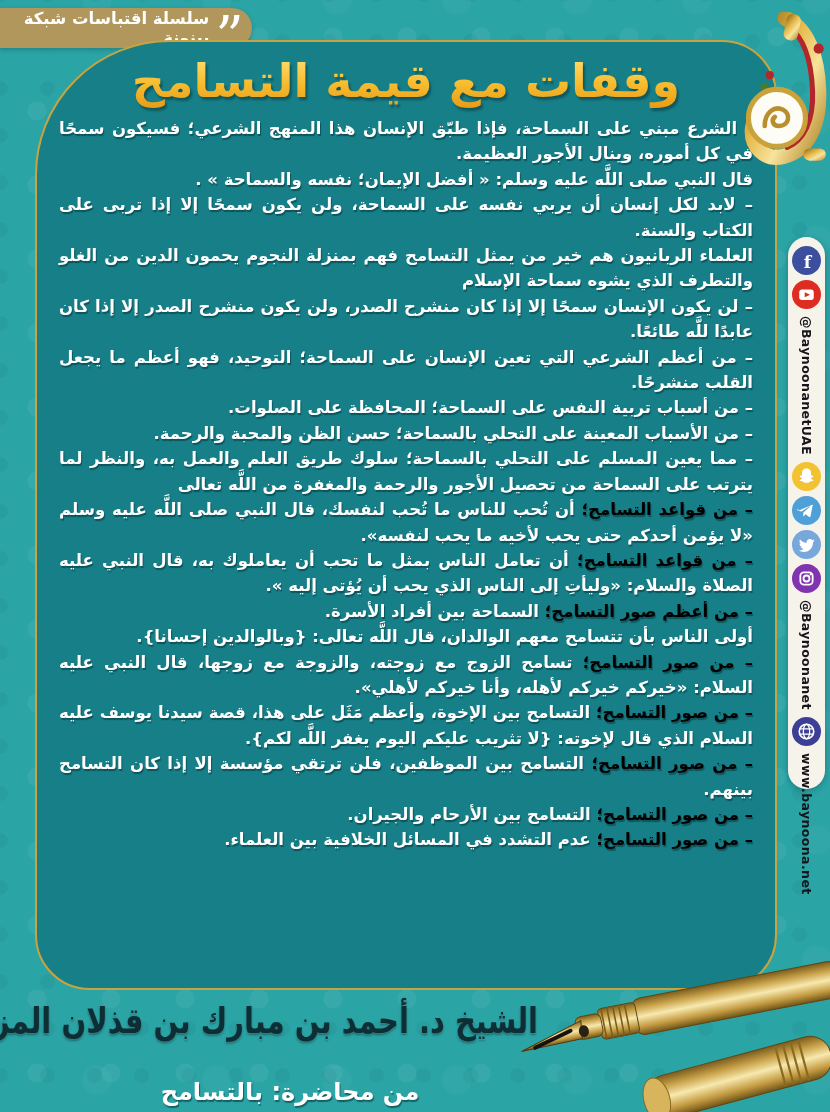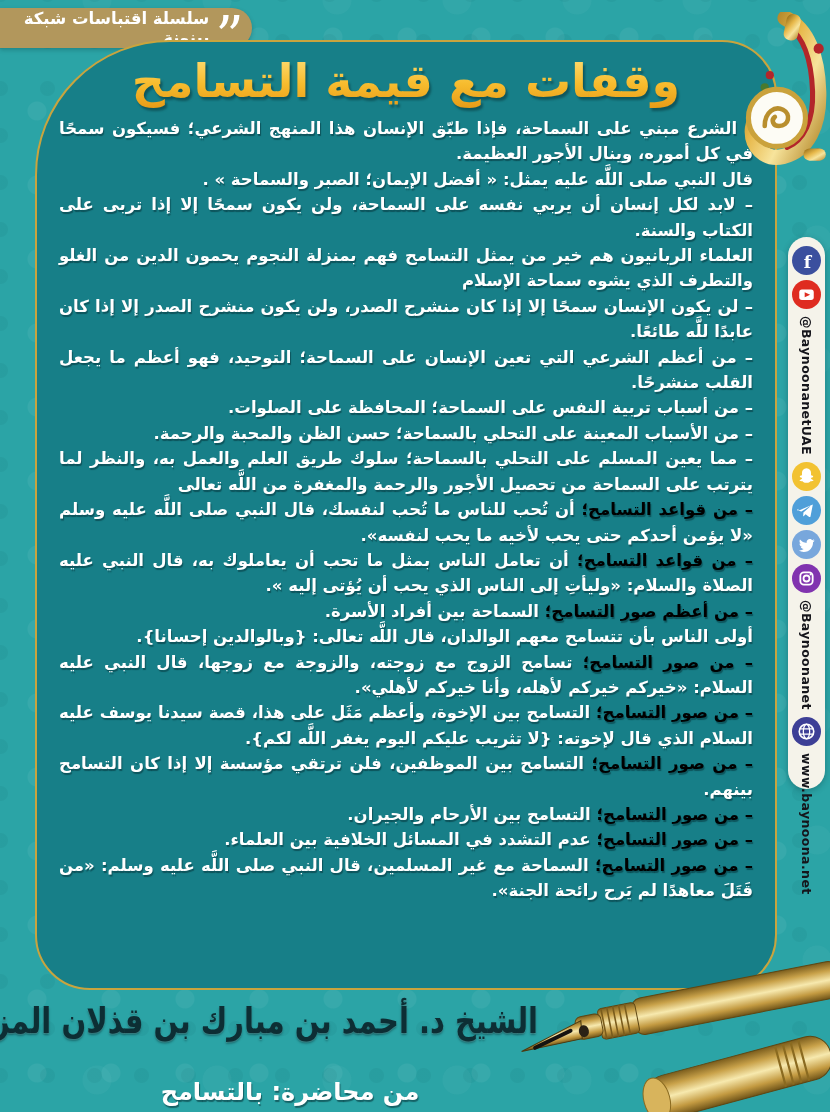--- a/index.html
+++ b/index.html
@@ -84,38 +84,37 @@
 
   <div class="badge">
     <span class="label">سلسلة اقتباسات شبكة بينونة</span>
     <span class="q">”</span>
   </div>
 
   <div class="panel">
     <div class="title">وقفات مع قيمة التسامح</div>
     <div class="body">
         <p>– الشرع مبني على السماحة، فإذا طبّق الإنسان هذا المنهج الشرعي؛ فسيكون سمحًا في كل أموره، وينال الأجور العظيمة.</p>
-        <p>قال النبي صلى اللَّه عليه يمثل: « أفضل الإيمان؛ الصبر والسماحة » .</p>
+        <p>قال النبي صلى اللَّه عليه وسلم: « أفضل الإيمان؛ نفسه والسماحة » .</p>
         <p>– لابد لكل إنسان أن يربي نفسه على السماحة، ولن يكون سمحًا إلا إذا تربى على الكتاب والسنة.</p>
         <p>العلماء الربانيون هم خير من يمثل التسامح فهم بمنزلة النجوم يحمون الدين من الغلو والتطرف الذي يشوه سماحة الإسلام</p>
         <p>– لن يكون الإنسان سمحًا إلا إذا كان منشرح الصدر، ولن يكون منشرح الصدر إلا إذا كان عابدًا للَّه طائعًا.</p>
         <p>– من أعظم الشرعي التي تعين الإنسان على السماحة؛ التوحيد، فهو أعظم ما يجعل القلب منشرحًا.</p>
         <p>– من أسباب تربية النفس على السماحة؛ المحافظة على الصلوات.</p>
         <p>– من الأسباب المعينة على التحلي بالسماحة؛ حسن الظن والمحبة والرحمة.</p>
         <p>– مما يعين المسلم على التحلي بالسماحة؛ سلوك طريق العلم والعمل به، والنظر لما يترتب على السماحة من تحصيل الأجور والرحمة والمغفرة من اللَّه تعالى</p>
         <p><span class="hl">– من قواعد التسامح؛ </span>أن تُحب للناس ما تُحب لنفسك، قال النبي صلى اللَّه عليه وسلم «لا يؤمن أحدكم حتى يحب لأخيه ما يحب لنفسه».</p>
         <p><span class="hl">– من قواعد التسامح؛ </span>أن تعامل الناس بمثل ما تحب أن يعاملوك به، قال النبي عليه الصلاة والسلام: «وليأتِ إلى الناس الذي يحب أن يُؤتى إليه ».</p>
         <p><span class="hl">– من أعظم صور التسامح؛ </span>السماحة بين أفراد الأسرة.</p>
         <p>أولى الناس بأن تتسامح معهم الوالدان، قال اللَّه تعالى: {وبالوالدين إحسانا}.</p>
         <p><span class="hl">– من صور التسامح؛ </span>تسامح الزوج مع زوجته، والزوجة مع زوجها، قال النبي عليه السلام: «خيركم خيركم لأهله، وأنا خيركم لأهلي».</p>
         <p><span class="hl">– من صور التسامح؛ </span>التسامح بين الإخوة، وأعظم مَثَل على هذا، قصة سيدنا يوسف عليه السلام الذي قال لإخوته: {لا تثريب عليكم اليوم يغفر اللَّه لكم}.</p>
         <p><span class="hl">– من صور التسامح؛ </span>التسامح بين الموظفين، فلن ترتقي مؤسسة إلا إذا كان التسامح بينهم.</p>
         <p><span class="hl">– من صور التسامح؛ </span>التسامح بين الأرحام والجيران.</p>
         <p><span class="hl">– من صور التسامح؛ </span>عدم التشدد في المسائل الخلافية بين العلماء.</p>
-        <p><span class="hl">– من صور التسامح؛ </span>السماحة مع غير المسلمين، قال النبي صلى اللَّه عليه وسلم: «من قَتَلَ معاهدًا لم يَرح رائحة الجنة».</p>
       </div>
   </div>
 
   <div class="logo">
     <svg viewBox="0 0 110 155">
       <defs>
         <linearGradient id="goldL" x1="0" y1="0" x2="1" y2="1">
           <stop offset="0" stop-color="#8a6210"></stop>
             <stop offset=".4" stop-color="#e7b84a"></stop>
           <stop offset=".65" stop-color="#f7e49c"></stop>

